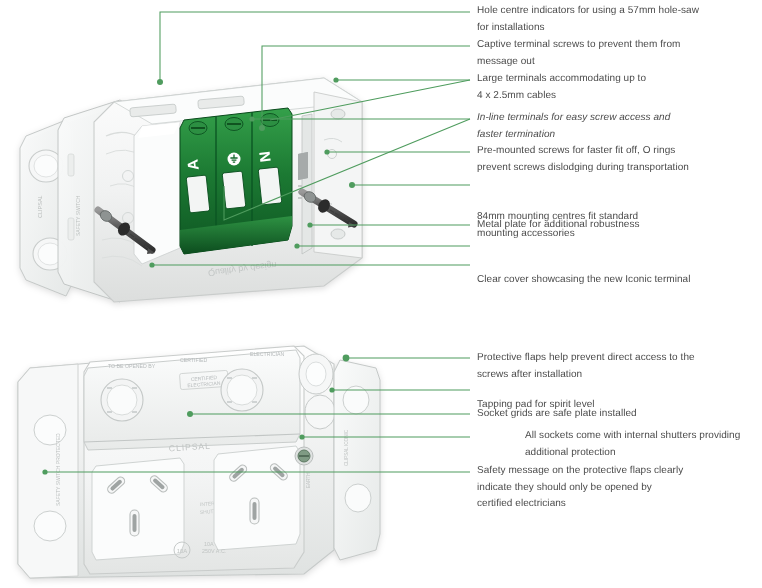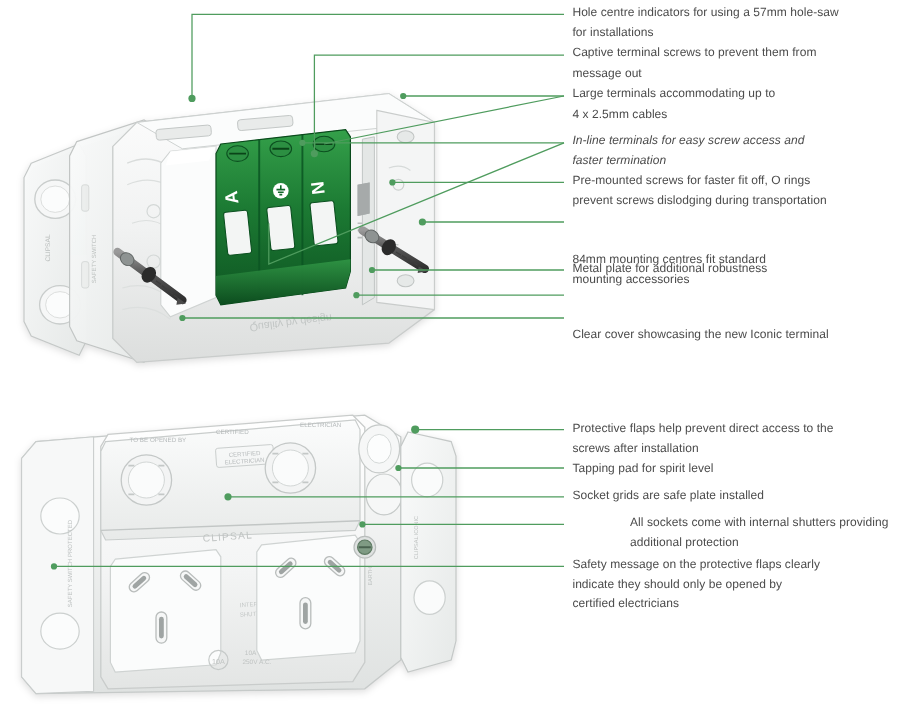--- a/index.html
+++ b/index.html
@@ -354,21 +354,21 @@
 faster termination</div>
   <div class="calloutText" style="left:477px;top:143px;width:282px;">Pre-mounted screws for faster fit off, O rings
 prevent screws dislodging during transportation</div>
   <div class="calloutText" style="left:477px;top:177px;width:282px;margin-top:32px;">84mm mounting centres fit standard
 mounting accessories</div>
   <div class="calloutText" style="left:477px;top:217px;width:282px;">Metal plate for additional robustness</div>
   <div class="calloutText" style="left:477px;top:272px;width:282px;">Clear cover showcasing the new Iconic terminal</div>
 
   <div class="calloutText" style="left:477px;top:350px;width:282px;">Protective flaps help prevent direct access to the
 screws after installation</div>
-  <div class="calloutText" style="left:477px;top:383px;width:282px;">Tapping pad for spirit level</div>
+  <div class="calloutText" style="left:477px;top:397px;width:282px;">Tapping pad for spirit level</div>
   <div class="calloutText" style="left:477px;top:406px;width:282px;">Socket grids are safe plate installed</div>
   <div class="calloutText" style="left:477px;top:428px;width:282px;margin-left:48px;">All sockets come with internal shutters providing
 additional protection</div>
   <div class="calloutText" style="left:477px;top:463px;width:282px;">Safety message on the protective flaps clearly
 indicate they should only be opened by
 certified electricians</div>
 
 </div>
 
 </body></html>

